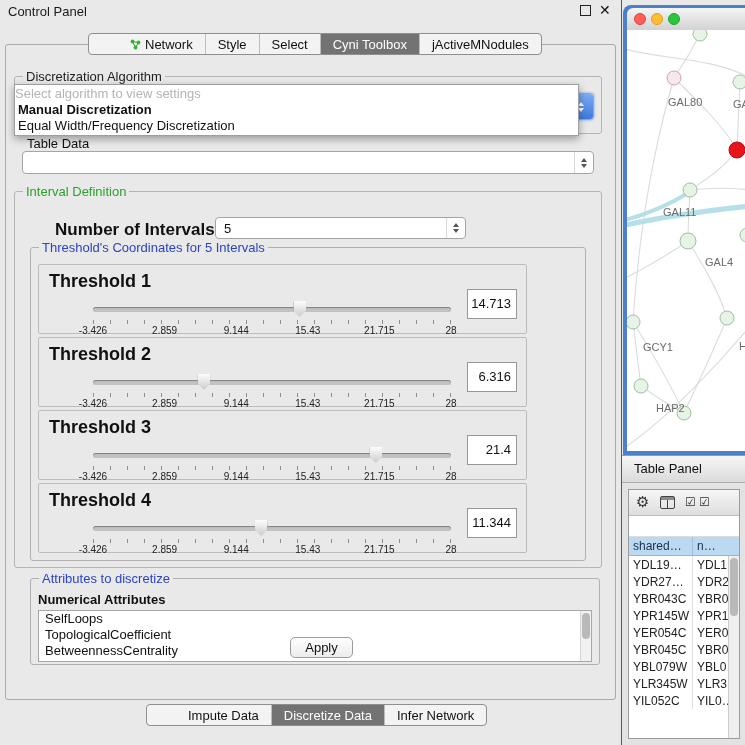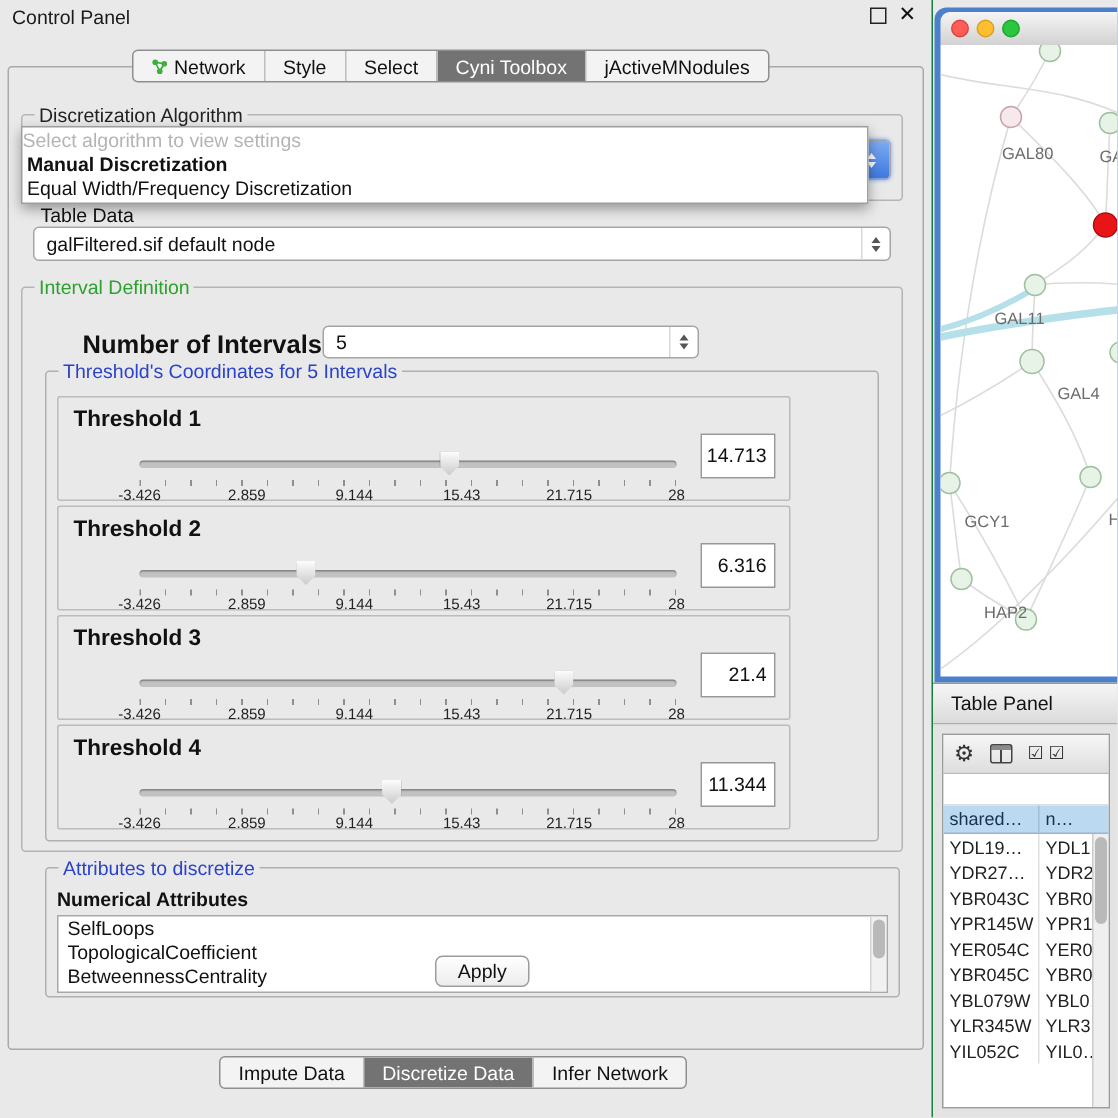--- a/index.html
+++ b/index.html
@@ -9,21 +9,21 @@
 
   
   .cp { left:0; top:0; width:622px; height:745px; background:#e9e9e9; border-right:1px solid #15803d; }
   .cp-titlebar { left:0; top:0; width:622px; height:24px; }
   .cp-title { left:8px; top:4px; font-size:13px; color:#1a1a1a; }
   .win-float { left:580px; top:5px; width:11px; height:11px; border:1.5px solid #222; }
   .win-close { left:599px; top:2px; font-size:14px; font-weight:bold; color:#111; font-family:"DejaVu Sans",sans-serif; }
 
   .cp-body { left:5px; top:44px; width:611px; height:656px; border:1px solid #a9a9a9; border-radius:3px; background:#e9e9e9; }
 
-  .tabbar { display:flex; height:22px; border:1px solid #8f8f8f; border-radius:4px; overflow:hidden; background:#f3f3f3; font-size:13px; z-index:5; }
+  .tabbar { display:flex; height:22px; border:1px solid #8f8f8f; border-radius:4px; overflow:hidden; background:#f3f3f3; font-size:13px; z-index:5;padding-left:29px; }
   .tabbar .tab { display:flex; align-items:center; gap:4px; padding:0 12px; border-left:1px solid #bdbdbd; color:#111; white-space:nowrap; cursor:default; }
   .tabbar .tab:first-child { border-left:none; }
   .tabbar .tab.sel { background:#737373; color:#fff; }
   .top-tabs { left:88px; top:33px; }
   .bottom-tabs { left:146px; top:704px; }
 
   .groupbox { border:1px solid #b5b5b5; border-radius:3px; }
   .group-title { position:absolute; left:8px; top:-8px; background:#e9e9e9; padding:0 3px; font-size:13px; white-space:nowrap; }
   .gt-plain { color:#222; }
   .gt-green { color:#2da12d; }
@@ -49,21 +49,21 @@
 
   .td-label { left:27px; top:136px; font-size:13px; }
   .td-combo { left:22px; top:151px; width:572px; height:23px; }
 
   .interval-group { left:14px; top:191px; width:588px; height:377px; }
   .noi-label { left:55px; top:220px; font-size:17px; font-weight:bold; }
   .noi-combo { left:215px; top:217px; width:251px; height:22px; }
   .thr-group { left:30px; top:247px; width:556px; height:314px; border-color:#b0b0b0; }
 
   .thr-panel { position:absolute; left:38px; width:489px; height:70px; border:1px solid #bcbcbc; border-radius:2px; background:#e9e9e9; }
-  .thr-label { position:absolute; left:10px; top:6px; font-size:15px; font-weight:bold; }
+  .thr-label { position:absolute; left:10px; top:6px; font-size:18px; font-weight:bold; }
   .thr-value { position:absolute; left:428px; top:24px; width:50px; height:30px; background:#fff; border:1px solid #979797; font-size:13px; line-height:28px; text-align:right; padding-right:5px; }
   .thr-slider { position:absolute; left:54px; top:36px; width:358px; height:34px; }
   .track { position:absolute; left:0; right:0; top:6px; height:5px; background:#c2c2c2; border-radius:3px; box-shadow:inset 0 1px 1px rgba(0,0,0,.35); }
   .thumb { position:absolute; top:0; width:13px; height:16px; transform:translateX(-50%);
            clip-path:polygon(0 0,100% 0,100% 60%,50% 100%,0 60%);
            background:linear-gradient(#fdfdfd,#cbcbcb); filter:drop-shadow(0 0 1px rgba(0,0,0,.6)); }
   .ticks { position:absolute; left:0; right:0; top:19px; height:4px;
            background:repeating-linear-gradient(to right,#8f8f8f 0 1px,transparent 1px 17px); }
   .tick-labels { position:absolute; left:0; right:0; top:24px; height:10px; font-size:10px; color:#222; }
   .tick-labels span { position:absolute; transform:translateX(-50%); white-space:nowrap; }
@@ -156,21 +156,20 @@
   </div>
 
   <div class="abs algo-popup">
     <div class="pp-placeholder">Select algorithm to view settings</div>
     <div class="pp-item bold">Manual Discretization</div>
     <div class="pp-item">Equal Width/Frequency Discretization</div>
   </div>
 
   <div class="abs td-label">Table Data</div>
   <div class="combo td-combo">
-    <span class="val">galFiltered.sif default node</span>
     <span class="stepper">
       <span class="tri-up"></span>
       <span class="tri-down"></span>
     </span>
   </div>
 
   <div class="abs groupbox interval-group">
     <span class="group-title gt-green">Interval Definition</span>
   </div>
 

